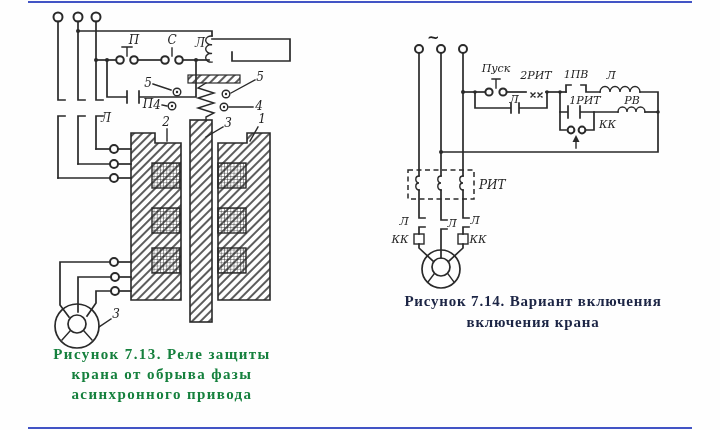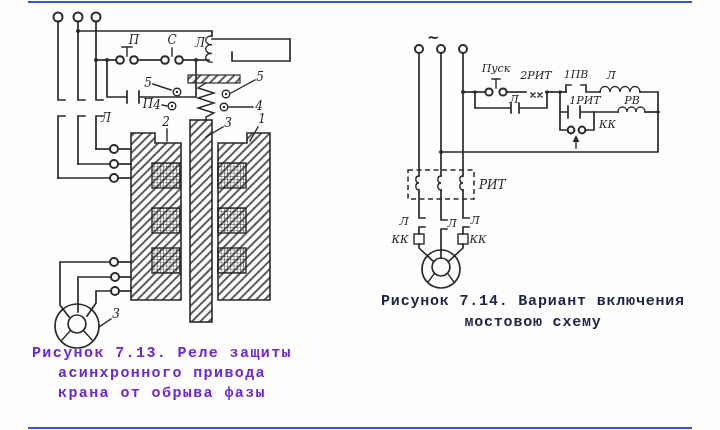--- a/index.html
+++ b/index.html
@@ -14,21 +14,20 @@
   .rule.top{top:1px;}
   .rule.bottom{top:427px;}
   .art{position:absolute;left:0;top:0;}
   .caption{
     position:absolute;
     font-weight:bold;
     font-size:15px;
     line-height:20px;
     text-align:center;
     color:#1c2545;
-    font-family:Liberation Mono, monospace;
   }
   .caption-left{left:16px;top:344px;width:292px;letter-spacing:1.4px;}
   .caption-right{left:366px;top:291px;width:334px;letter-spacing:0.8px;line-height:21px;}
   .w{stroke:#2a2a2a;fill:none;stroke-width:1.7;stroke-linecap:square;stroke-linejoin:miter;}
   .wt{stroke:#2a2a2a;fill:none;stroke-width:1.4;stroke-linecap:square;}
   .term{fill:#fefefe;stroke:#2a2a2a;stroke-width:2;}
   .dot{fill:#2a2a2a;stroke:none;}
   .blk{fill:url(#hatch);stroke:#2a2a2a;stroke-width:1.6;}
   .coil{fill:url(#grid);stroke:#2a2a2a;stroke-width:1.4;}
   .lbl{font-family:"DejaVu Serif", serif;font-style:italic;font-size:12px;fill:#222;}
@@ -241,24 +240,24 @@
       <text class="lbl-sm" x="478" y="243" text-anchor="middle">КК</text>
 
       <g>
         <circle class="w" cx="441" cy="269" r="19" stroke-width="2.2"></circle>
         <circle class="w" cx="441" cy="267" r="9"></circle>
         <path class="wt" d="M434,274 L428,282 M448,274 L454,282"></path>
       </g>
     </g>
   </svg>
 
-  <div class="caption caption-left" style="color: #6d28d9;">
+  <div class="caption caption-left" style="color: #15803d;">
     <div>Рисунок 7.13. Реле защиты</div>
+    <div>крана от обрыва фазы</div>
     <div>асинхронного привода</div>
-    <div>крана от обрыва фазы</div>
   </div>
 
   <div class="caption caption-right" style="color: rgb(28, 37, 69);">
     <div>Рисунок 7.14. Вариант включения</div>
-    <div>мостовою схему</div>
+    <div>включения крана</div>
   </div>
 
 </div>
 
 </body></html>

